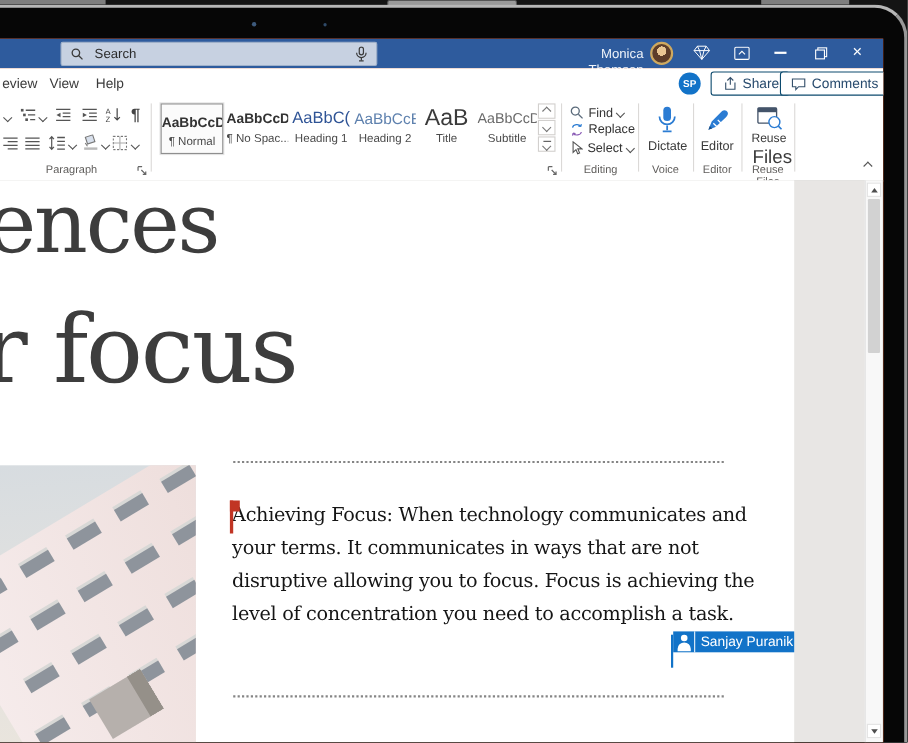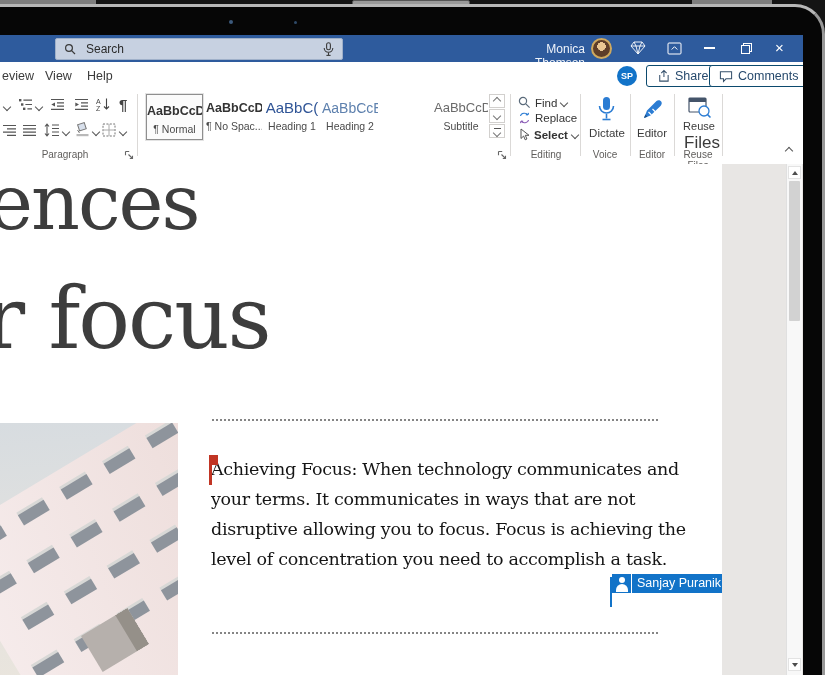--- a/index.html
+++ b/index.html
@@ -241,20 +241,24 @@
         <div class="sname">¶ No Spac...</div>
       </div>
       <div class="style-item" style="left:264px;width:56px;">
         <div class="sample s-h1">AaBbC(</div>
         <div class="sname">Heading 1</div>
       </div>
       <div class="style-item" style="left:322px;width:56px;">
         <div class="sample s-h2">AaBbCcE</div>
         <div class="sname">Heading 2</div>
       </div>
+      <div class="style-item" style="left:380px;width:52px;">
+        <div class="sample s-title">AaB</div>
+        <div class="sname">Title</div>
+      </div>
       <div class="style-item" style="left:434px;width:54px;">
         <div class="sample s-sub">AaBbCcD</div>
         <div class="sname">Subtitle</div>
       </div>
       <div class="gal-btn" style="top:4px;">
           <i class="chev-u" style="border-color:#777;"></i>
         </div>
       <div class="gal-btn" style="top:19px;">
           <i class="chev-d" style="border-color:#777;"></i>
         </div>
@@ -275,21 +279,21 @@
         <span>Find</span>
         <i class="chev-d"></i>
       </div>
       <div class="edit-row" style="left:518px;top:22px;">
         <svg width="13" height="12" viewBox="0 0 13 12">
           <path d="M2.5 4 A4 3.2 0 0 1 10 3 M10 3 L10.5 0.8 M10 3 L7.8 2.6" fill="none" stroke="#2b7cd3" stroke-width="1.1"></path>
           <path d="M10.5 8 A4 3.2 0 0 1 3 9 M3 9 L2.5 11.2 M3 9 L5.2 9.4" fill="none" stroke="#8a5bb5" stroke-width="1.1"></path>
         </svg>
         <span>Replace</span>
       </div>
-      <div class="edit-row" style="left:518px;top:38px;font-weight:bold;">
+      <div class="edit-row" style="left:518px;top:38px;">
         <svg width="12" height="13" viewBox="0 0 12 13">
           <path d="M3 1 L3 10.5 L5.6 8 L7.2 11.8 L8.9 11 L7.3 7.3 L11 7.3 Z" fill="#fff" stroke="#555" stroke-width="1"></path>
         </svg>
         <span>Select</span>
         <i class="chev-d"></i>
       </div>
       <div class="grp-label" style="left:512px;width:68px;">Editing</div>
 
       <svg class="ricon" style="left:596px;top:6px;" width="21" height="27" viewBox="0 0 21 27">
         <rect x="7" y="1" width="7" height="13" rx="3.5" fill="#2b7cd3"></rect>

